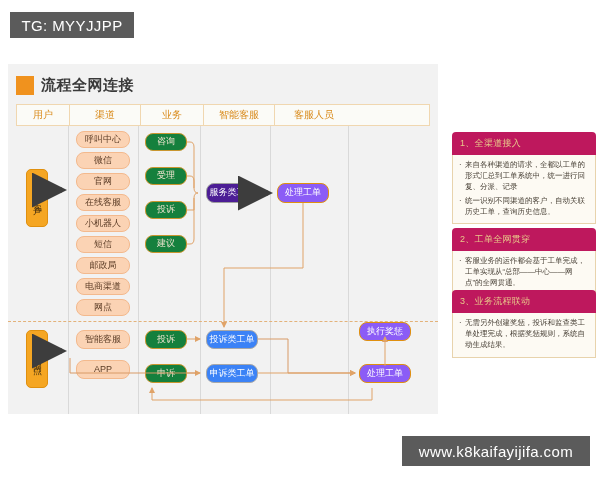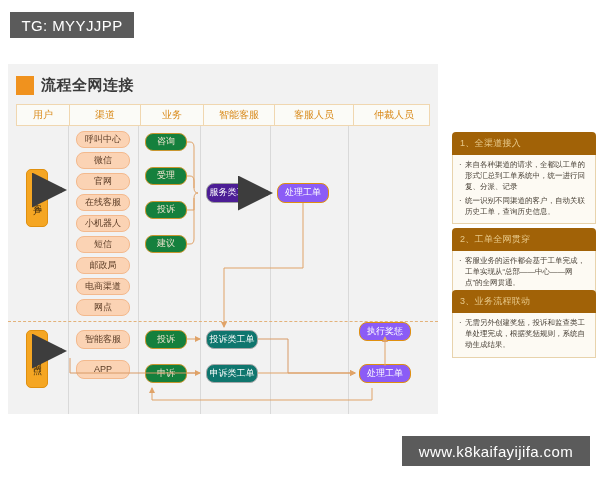--- a/index.html
+++ b/index.html
@@ -53,34 +53,34 @@
   
   .box{
     position:absolute;box-sizing:border-box;
     display:flex;align-items:center;justify-content:center;
     font-size:9px;border-radius:8px;text-align:center;line-height:1.1;
   }
   .bx-peach{background:#fbd3b4;border:1px solid #f3b98d;color:#5a3b25;}
   .bx-dark{background:#15803d;border:1px solid #c9962f;color:#f3e6d2;}
   .bx-gray{background:#4c1d95;border:1px solid #9f9f9f;color:#ffffff;}
   .bx-orange{background:#8b5cf6;border:1px solid #e0900f;color:#ffffff;}
-  .bx-graylt{background:#0f766e;border:1px solid #a8a8a8;color:#ffffff;}
+  .bx-graylt{background:#3b82f6;border:1px solid #a8a8a8;color:#ffffff;}
 
   
   .vlabel{
     position:absolute;background:#f5a623;border:1px solid #e0900f;
     border-radius:5px;color:#4a3310;font-size:9px;
     display:flex;align-items:center;justify-content:center;
     writing-mode:vertical-rl;letter-spacing:2px;
   }
 
   
   .panel{position:absolute;width:144px;}
   .panel-head{
-    background:#a16207;color:#e8c98a;font-size:9px;
+    background:#be185d;color:#e8c98a;font-size:9px;
     padding:5px 8px;border-radius:4px 4px 0 0;box-sizing:border-box;
     letter-spacing:.3px;
   }
   .panel-body{
     background:#fdfaf3;border:1px solid #e8d3ac;border-top:none;
     box-sizing:border-box;padding:5px 6px 6px 6px;
     font-size:7.5px;color:#4a4238;line-height:1.45;
   }
   .panel-body .bul{display:flex;margin-bottom:3px;}
   .panel-body .bul:last-child{margin-bottom:0;}
@@ -104,21 +104,20 @@
       <div id="title-mark"></div>
       <div id="title-text">流程全网连接</div>
     </div>
 
     <div id="header-band">
       <div class="hcell" style="width:52px">用户</div>
       <div class="hcell" style="width:70px">渠道</div>
       <div class="hcell" style="width:62px">业务</div>
       <div class="hcell" style="width:70px">智能客服</div>
       <div class="hcell" style="width:78px">客服人员</div>
-      <div class="hcell" style="width:80px">仲裁人员</div>
     </div>
 
     <div class="colsep" style="left:60px"></div>
     <div class="colsep" style="left:130px"></div>
     <div class="colsep" style="left:192px"></div>
     <div class="colsep" style="left:262px"></div>
     <div class="colsep" style="left:340px"></div>
 
     <div id="hdivider"></div>
 

